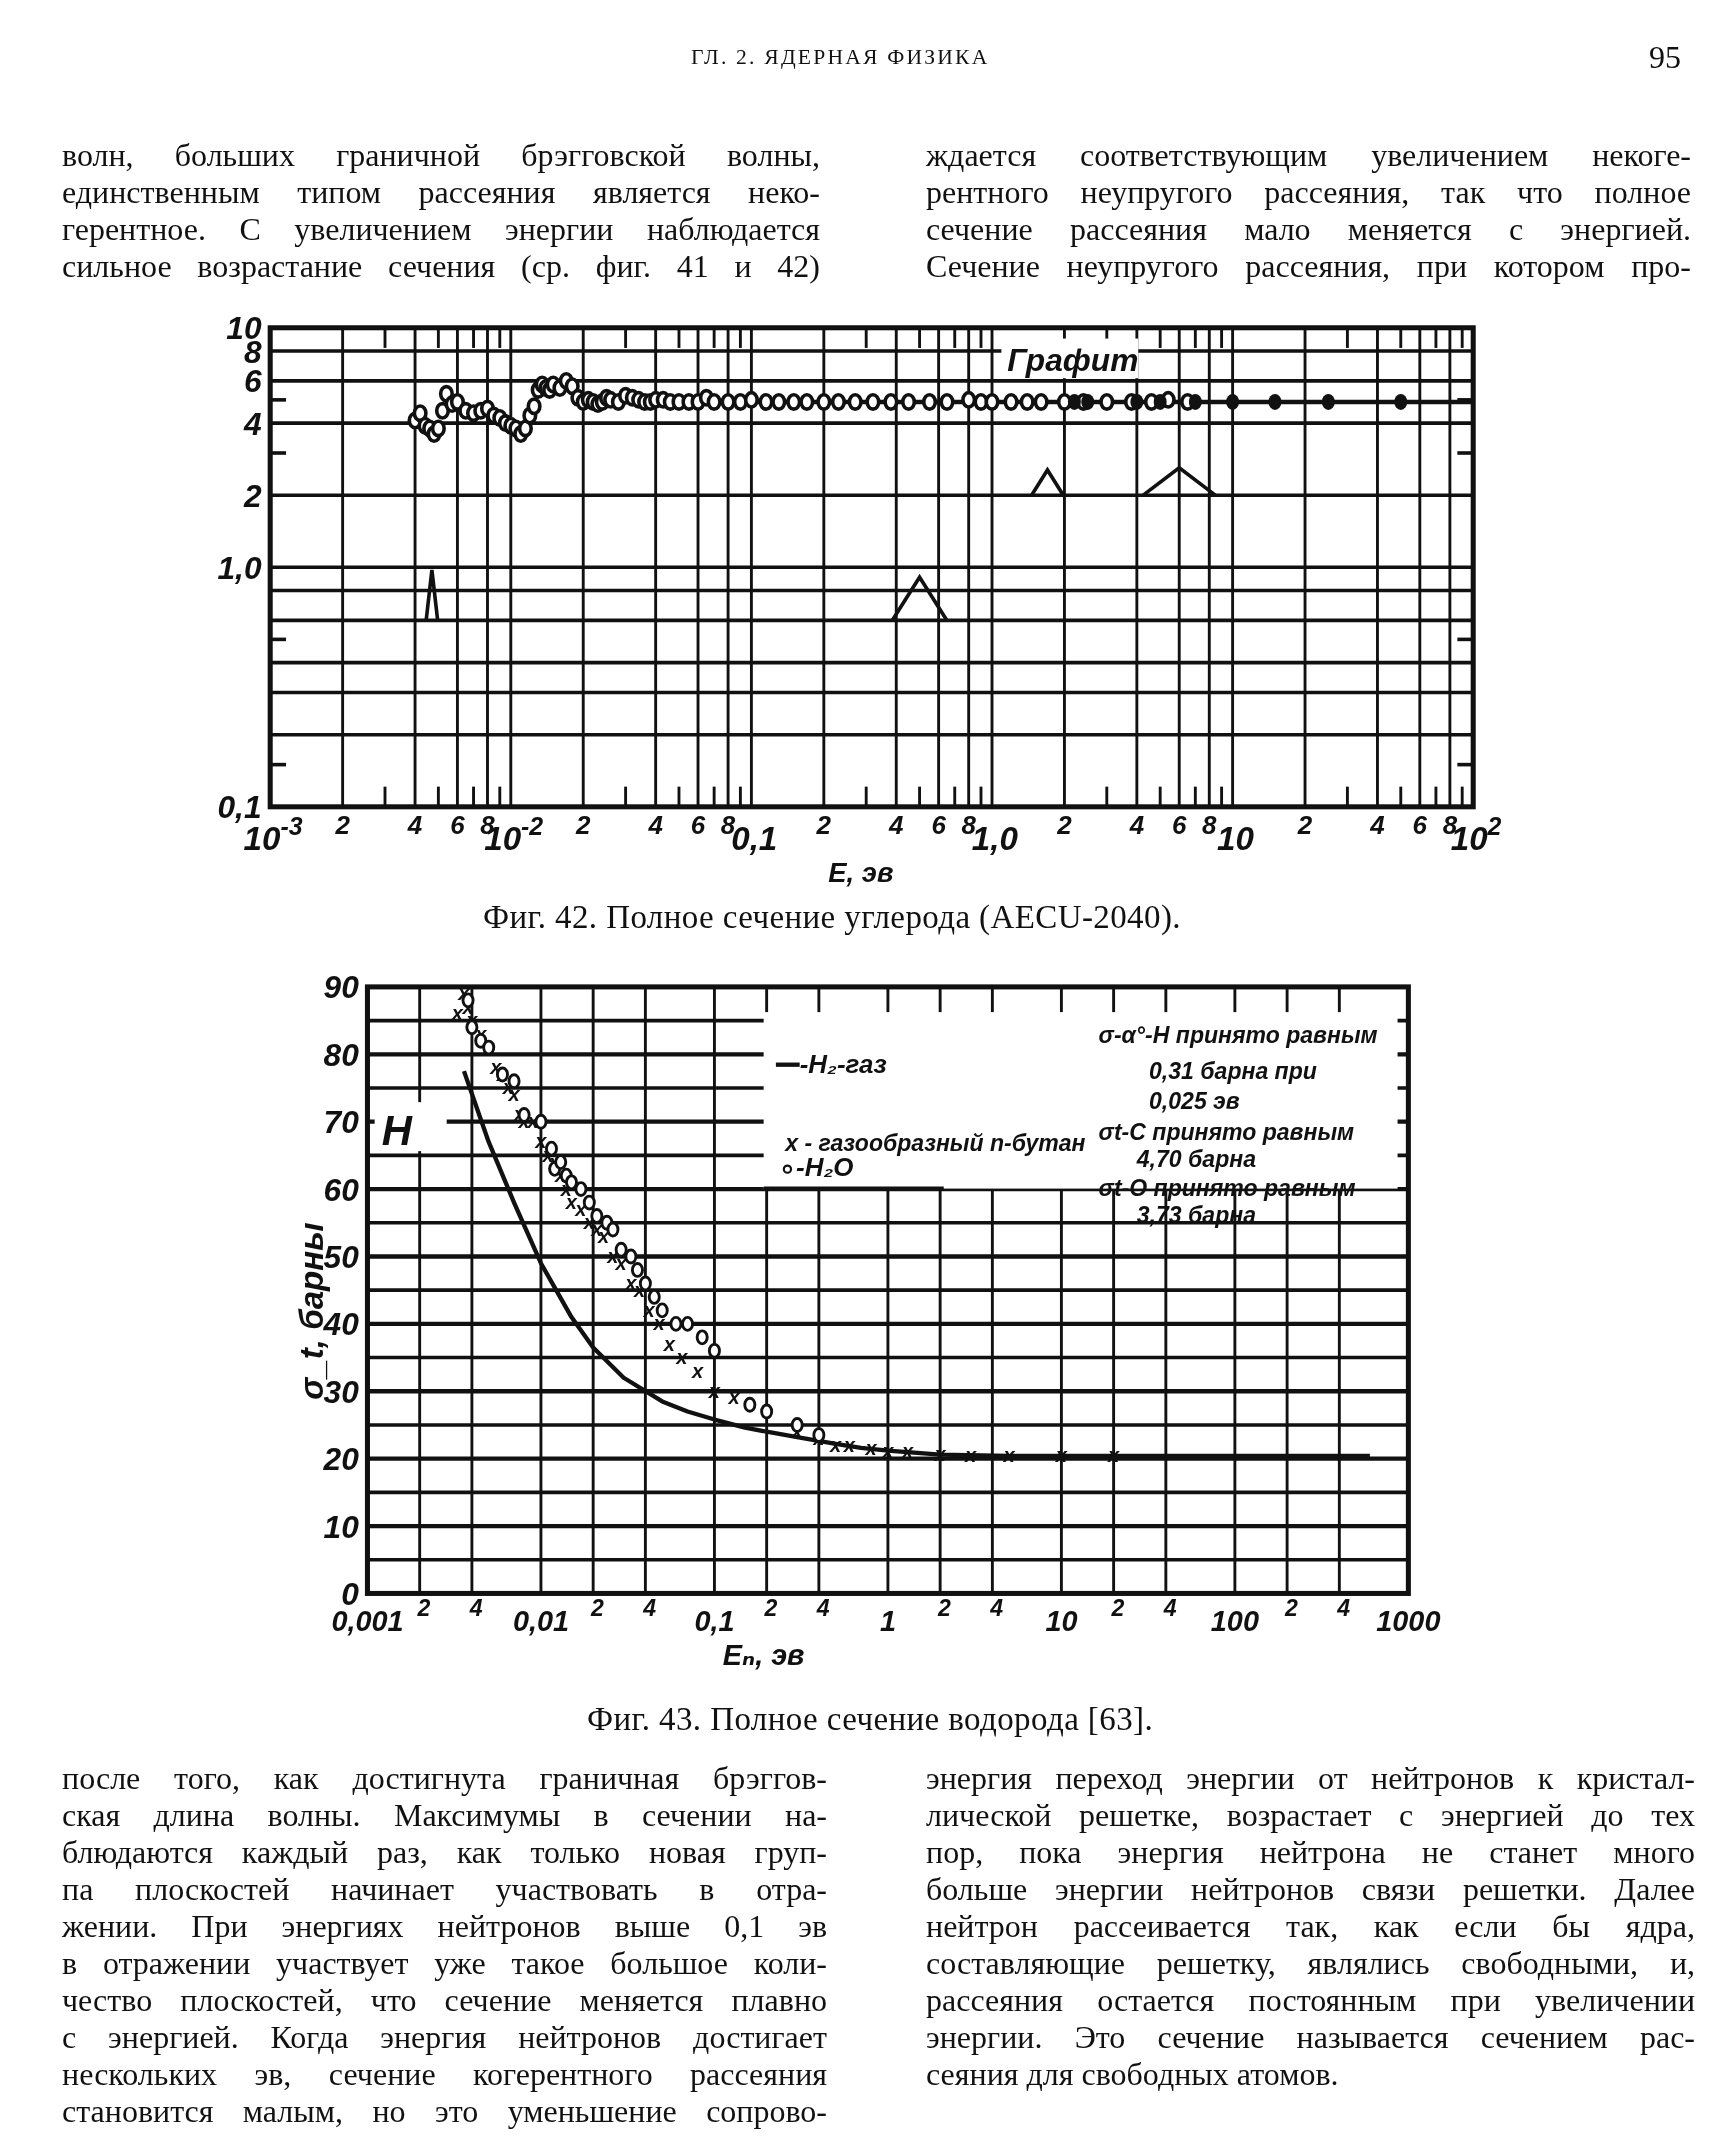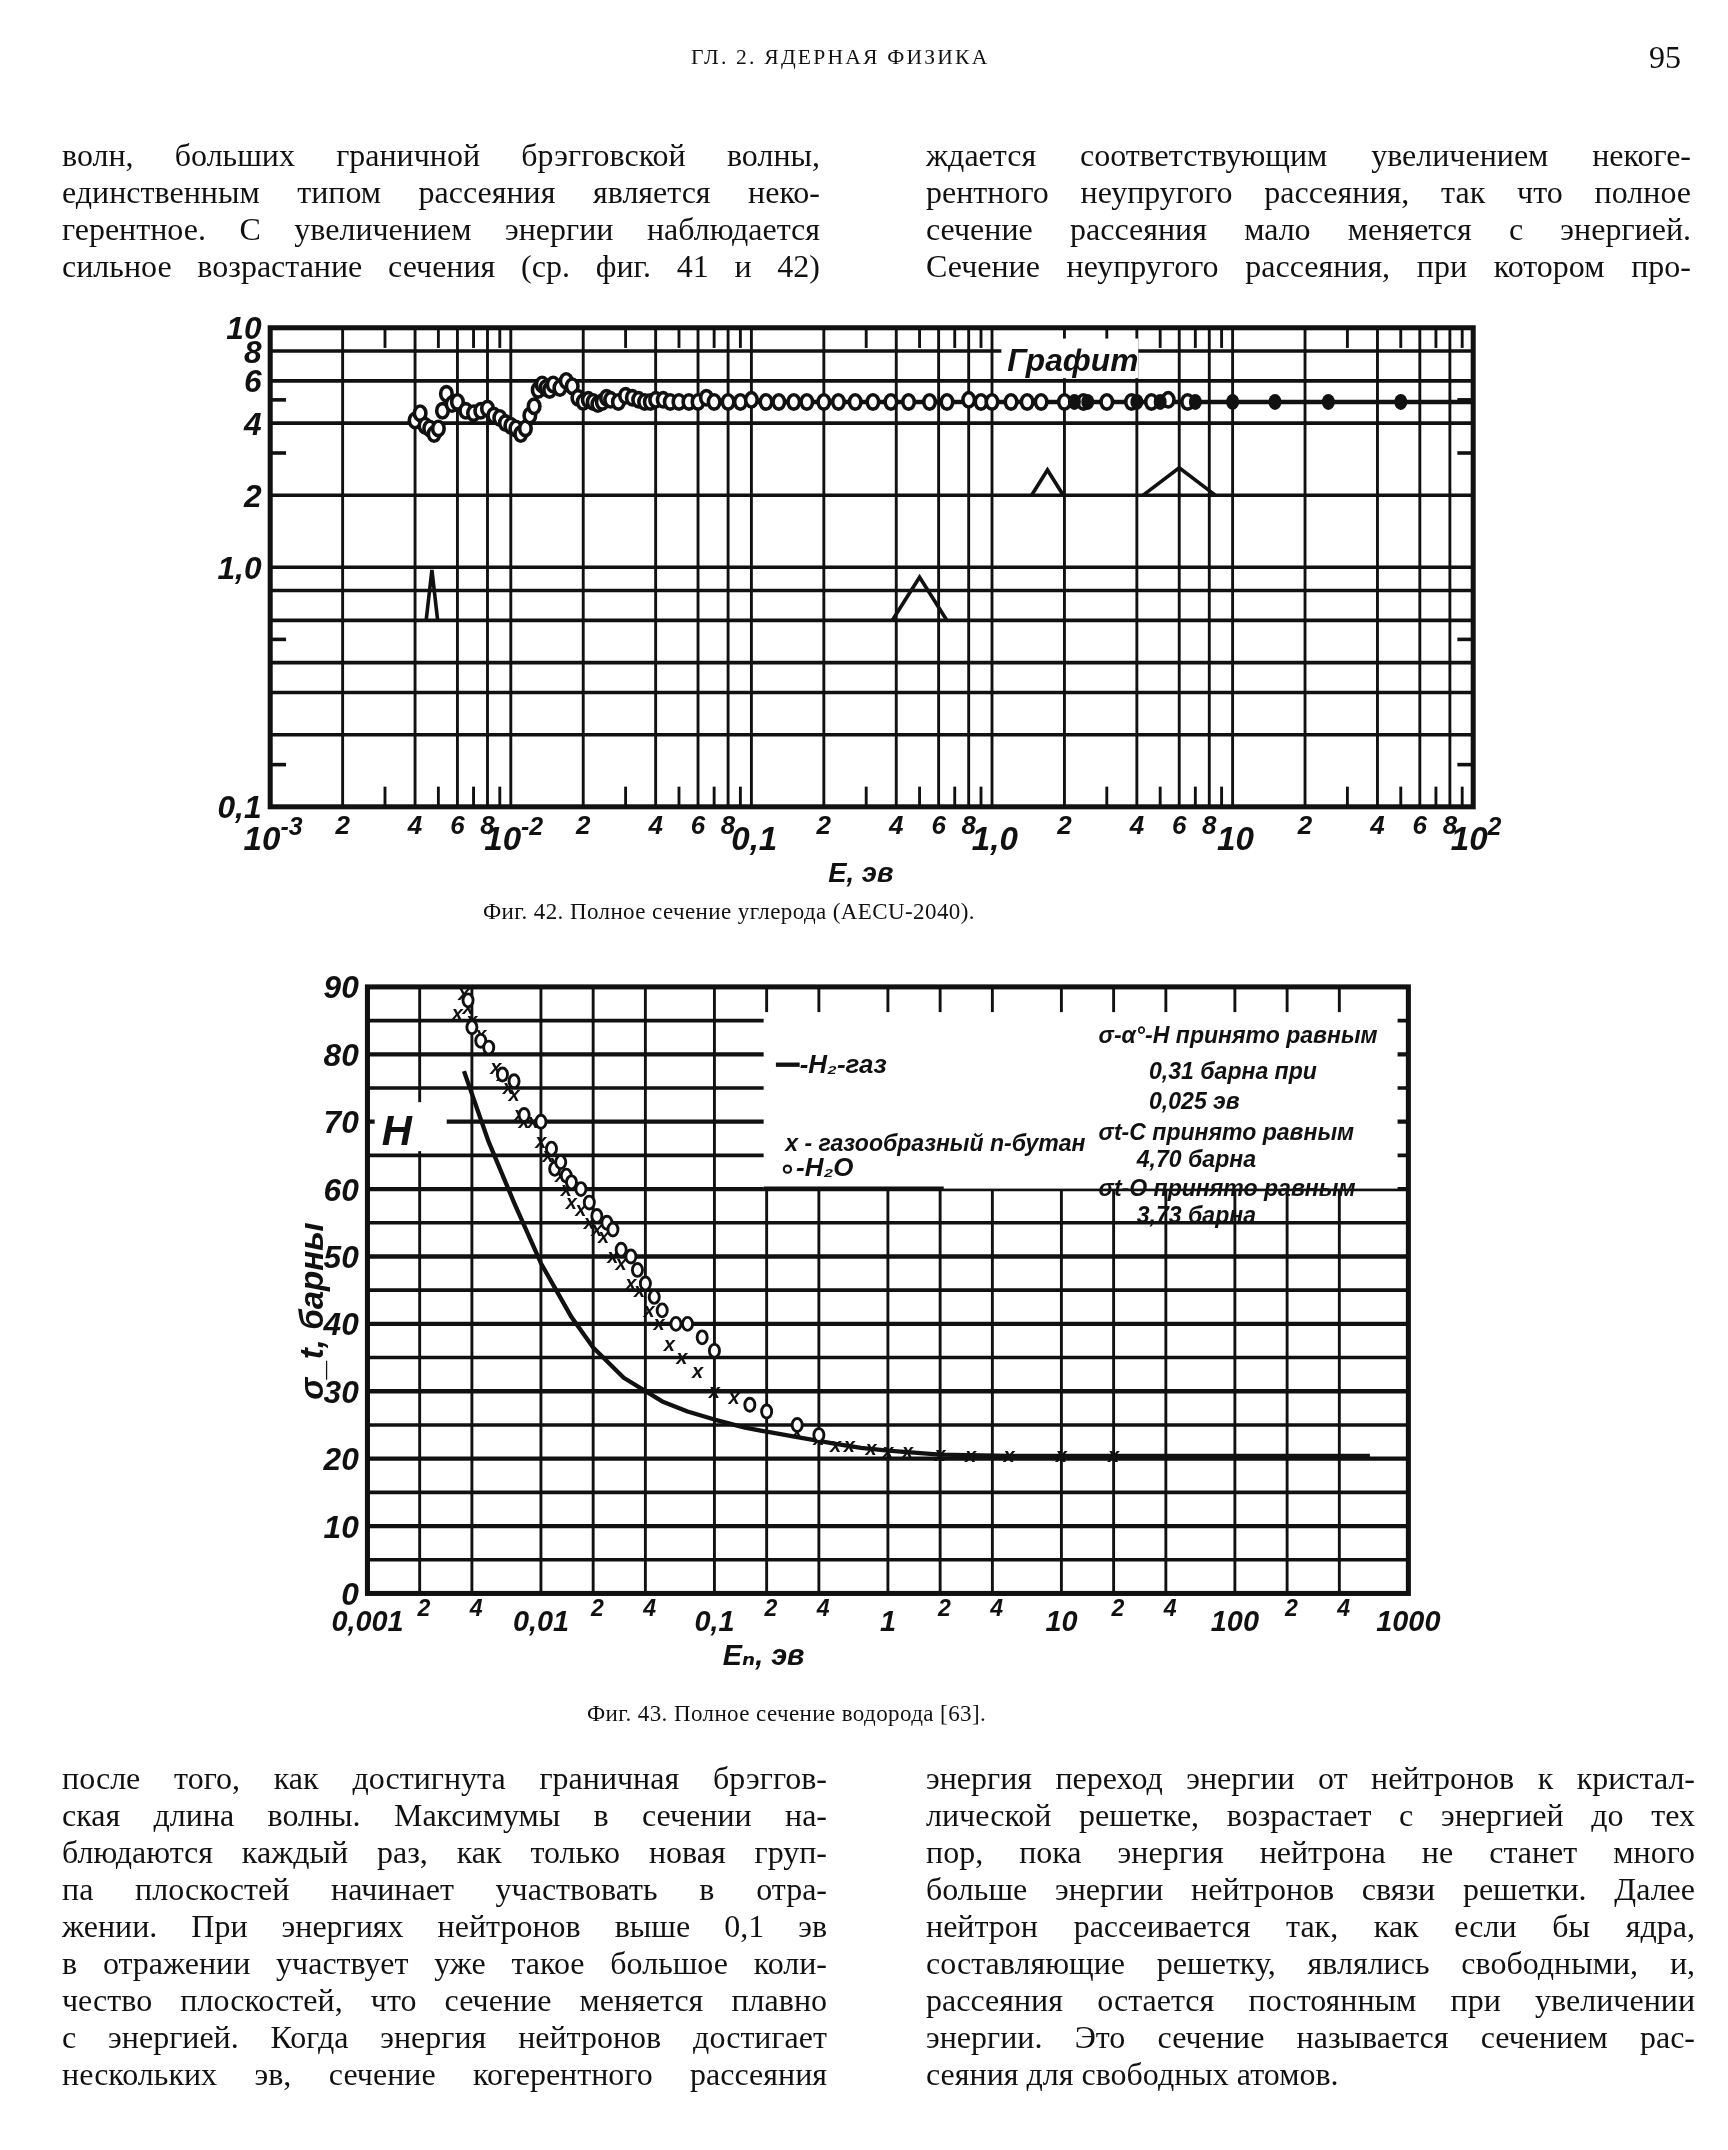--- a/index.html
+++ b/index.html
@@ -8,21 +8,21 @@
   .running-head{position:absolute;top:45px;left:0;width:1729px;height:43px;}
   .rh-title{position:absolute;left:691px;top:0;font-size:21.6px;letter-spacing:2.2px;}
   .rh-page{position:absolute;left:1649px;top:-5.8px;font-size:32px;}
   .col{position:absolute;font-size:32px;line-height:37px;text-align:justify;}
   .col .ln{display:block;text-align:justify;text-align-last:justify;white-space:nowrap;margin-left:20px;}
   .col .ln.last{text-align-last:left;}
   .col-tl{left:42px;top:137px;width:778px;}
   .col-tr{left:906px;top:137px;width:785px;}
   .col-bl{left:42px;top:1760px;width:785px;}
   .col-br{left:906px;top:1760px;width:789px;}
-  .caption{position:absolute;font-size:23px;letter-spacing:0.4px;white-space:nowrap;}
+  .caption{position:absolute;font-size:33px;letter-spacing:0.4px;white-space:nowrap;}
   .cap-42{left:483px;top:899px;}
   .cap-43{left:587px;top:1693px;margin-top:8px;}
   svg text{font-family:"Liberation Sans","DejaVu Sans",sans-serif;font-style:italic;font-weight:bold;fill:#111;}
   .chart{position:absolute;left:0;top:0;}
 </style>
 </head>
 <body>
 
 <div class="running-head">
   <span class="rh-title">ГЛ. 2. ЯДЕРНАЯ ФИЗИКА</span>
@@ -432,20 +432,21 @@
 <div class="col col-bl">
   <span class="ln">после того, как достигнута граничная брэггов-</span>
   <span class="ln">ская длина волны. Максимумы в сечении на-</span>
   <span class="ln">блюдаются каждый раз, как только новая груп-</span>
   <span class="ln">па плоскостей начинает участвовать в отра-</span>
   <span class="ln">жении. При энергиях нейтронов выше 0,1 эв</span>
   <span class="ln">в отражении участвует уже такое большое коли-</span>
   <span class="ln">чество плоскостей, что сечение меняется плавно</span>
   <span class="ln">с энергией. Когда энергия нейтронов достигает</span>
   <span class="ln">нескольких эв, сечение когерентного рассеяния</span>
+  <span class="ln">становится малым, но это уменьшение сопрово-</span>
 </div>
 <div class="col col-br">
   <span class="ln">энергия переход энергии от нейтронов к кристал-</span>
   <span class="ln">лической решетке, возрастает с энергией до тех</span>
   <span class="ln">пор, пока энергия нейтрона не станет много</span>
   <span class="ln">больше энергии нейтронов связи решетки. Далее</span>
   <span class="ln">нейтрон рассеивается так, как если бы ядра,</span>
   <span class="ln">составляющие решетку, являлись свободными, и,</span>
   <span class="ln">рассеяния остается постоянным при увеличении</span>
   <span class="ln">энергии. Это сечение называется сечением рас-</span>

